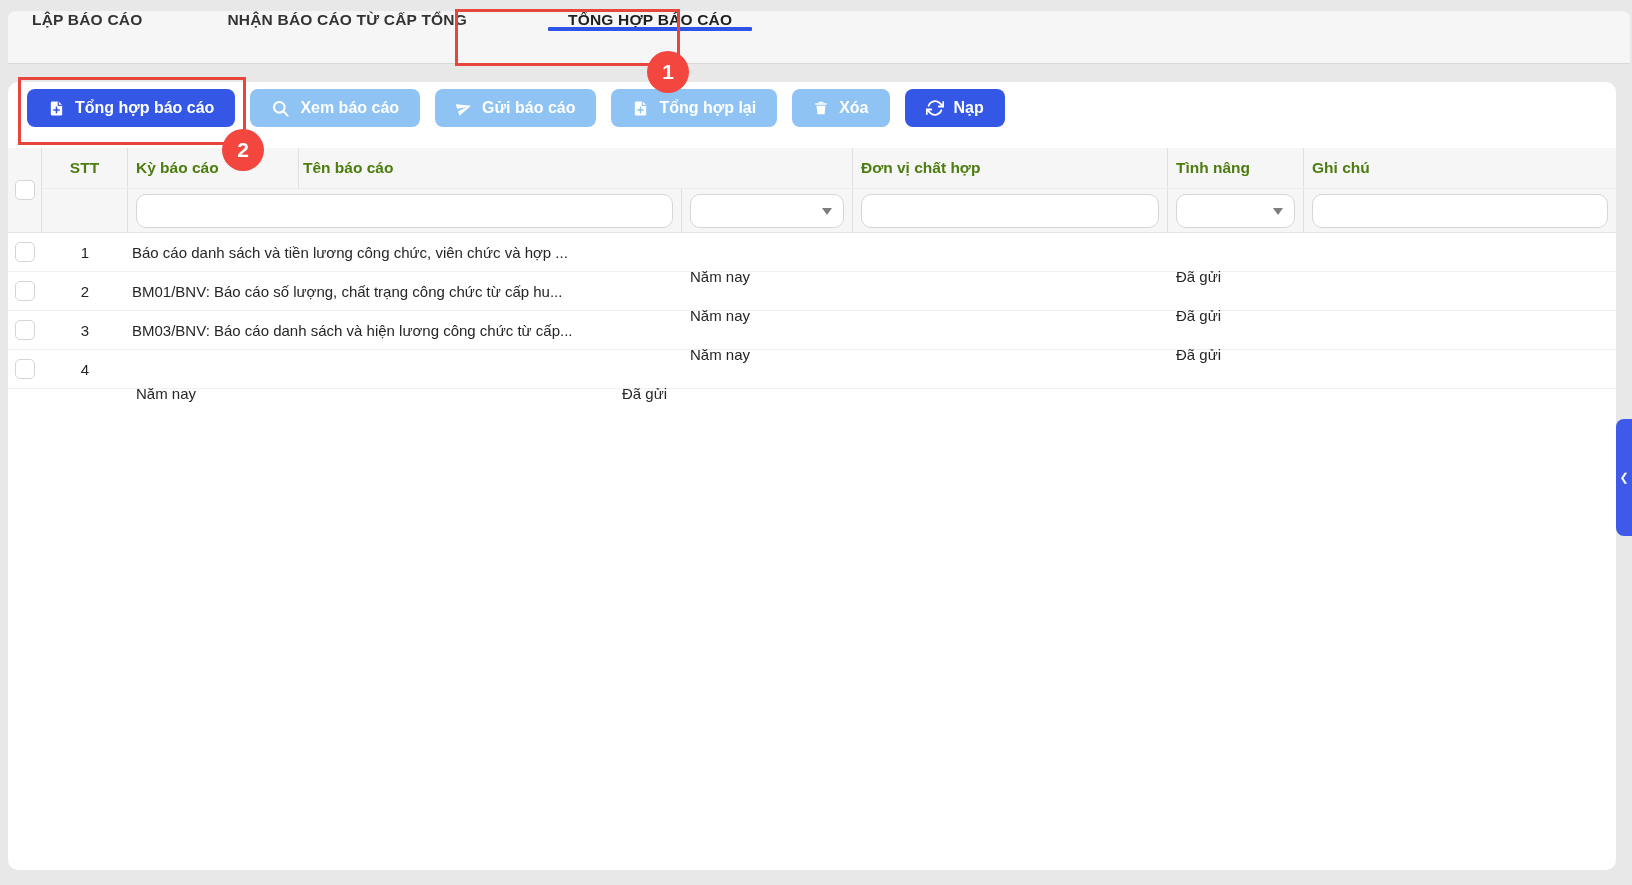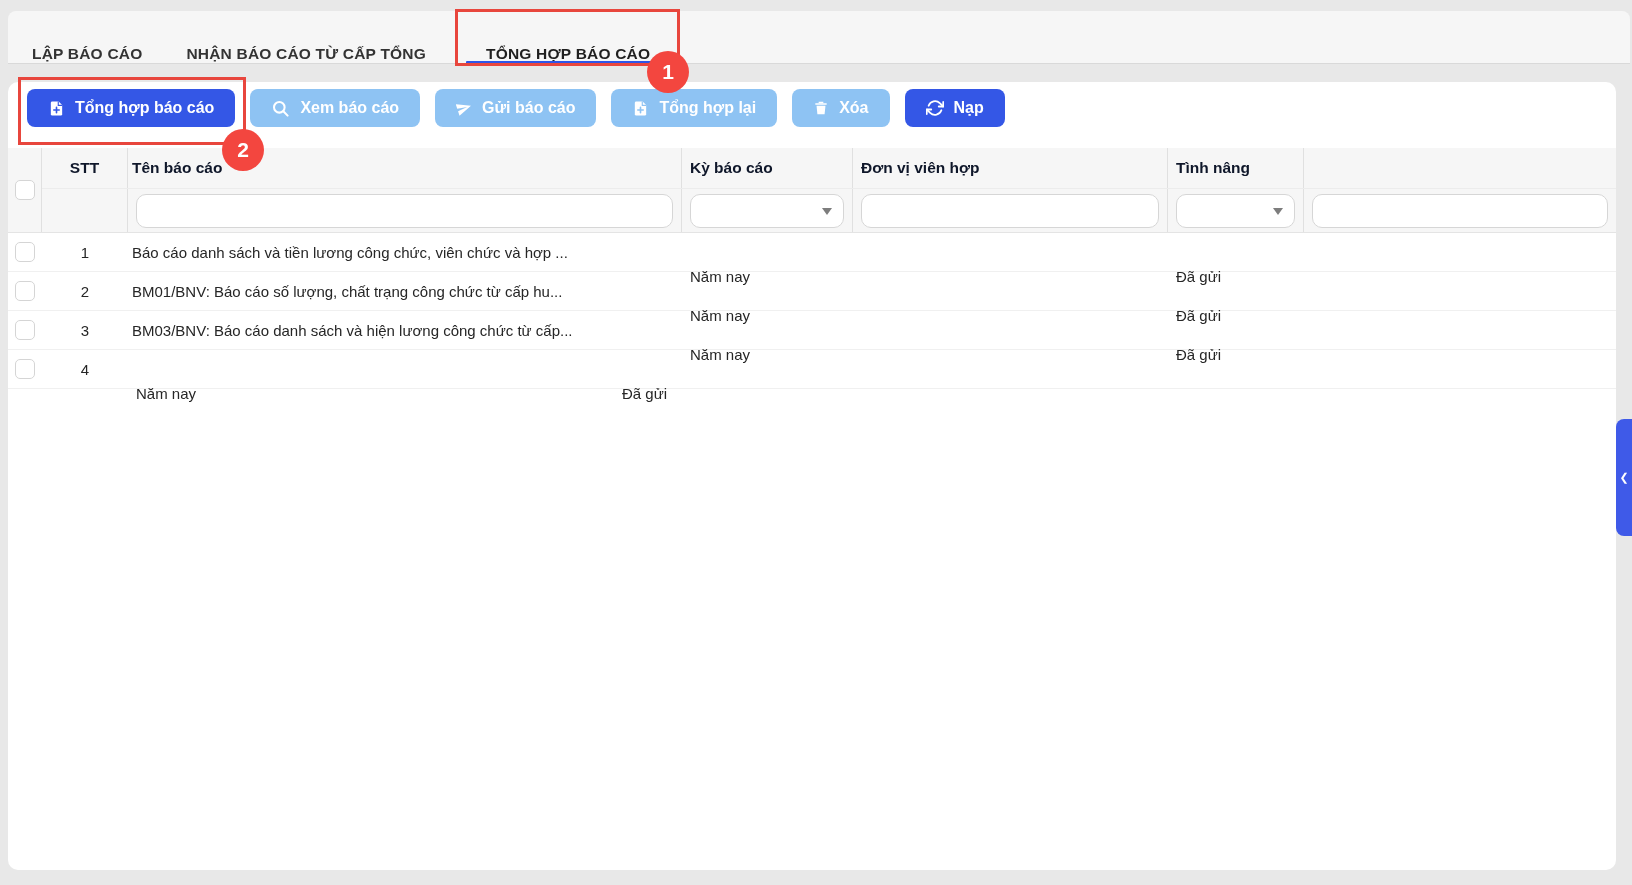--- a/index.html
+++ b/index.html
@@ -12,22 +12,23 @@
     color: #262626;
   }
 
   
   .tabbar {
     position: absolute; left: 8px; top: 11px;
     width: 1622px; height: 53px;
     background: #f6f6f6;
     border-radius: 8px 8px 0 0;
     border-bottom: 1px solid #d9d9d9;
-    display: flex; align-items: flex-end;
+    display: flex; align-items: flex-start;
     padding-left: 2px;
+    gap: 41px;
   }
   .tab {
     display: flex; align-items: center;
     padding: 0 22px;
     font-size: 15.5px; font-weight: bold; color: #333;
     white-space: nowrap; cursor: pointer;
     position: relative; letter-spacing: .2px;
   }
   .tab.active { margin-left: 16px; color: #1f1f1f; }
   .tab.active::after {
@@ -74,21 +75,21 @@
   .thead { display: flex; background: #f6f6f6; border-bottom: 1px solid #e4e4e4; }
   .thead .col-check {
     display: flex; align-items: center; justify-content: center;
     border-right: 1px solid #e0e0e0;
   }
   .head-cols { flex: 1; display: flex; flex-direction: column; }
   .title-row { display: flex; height: 41px; border-bottom: 1px solid #ececec; }
   .filter-row { display: flex; height: 43px; }
   .th {
     display: flex; align-items: center;
-    font-weight: bold; font-size: 15.5px; color: #0f172a;
+    font-weight: bold; font-size: 15.5px; color: #4d7c0f;
     padding-left: 8px; border-right: 1px solid #e0e0e0; text-align: right;
   }
   .th.col-name { padding-left: 4px; }
   .th.col-note { border-right: none; }
   .th.col-stt { justify-content: center; padding-left: 0; }
   .fc { position: relative; display: flex; align-items: center; border-right: 1px solid #e0e0e0; }
   .fc.col-note { border-right: none; }
   .filter-input {
     width: calc(100% - 16px); margin: 0 8px; height: 34px;
     border: 1px solid #d6d6d6; border-radius: 10px;
@@ -219,24 +220,25 @@
 
   <div class="table">
 
     <div class="thead">
       <div class="col-check">
         <div class="checkbox"></div>
       </div>
       <div class="head-cols">
         <div class="title-row">
           <div class="th col-stt">STT</div>
+          <div class="th col-period">Kỳ báo cáo</div>
           <div class="th col-name">Tên báo cáo</div>
-          <div class="th col-period">Kỳ báo cáo</div>
-          <div class="th col-unit">Đơn vị viên hợp</div>
+          <div class="th col-unit">Đơn vị chất hợp</div>
           <div class="th col-status">Tình nâng</div>
+          <div class="th col-note">Ghi chú</div>
         </div>
         <div class="filter-row">
           <div class="fc col-stt"></div>
           <div class="fc col-name">
             <input class="filter-input" value="" style="">
           </div>
           <div class="fc col-period">
             <input class="filter-input" readonly="" value="" style="">
             <span class="caret"></span>
           </div>

